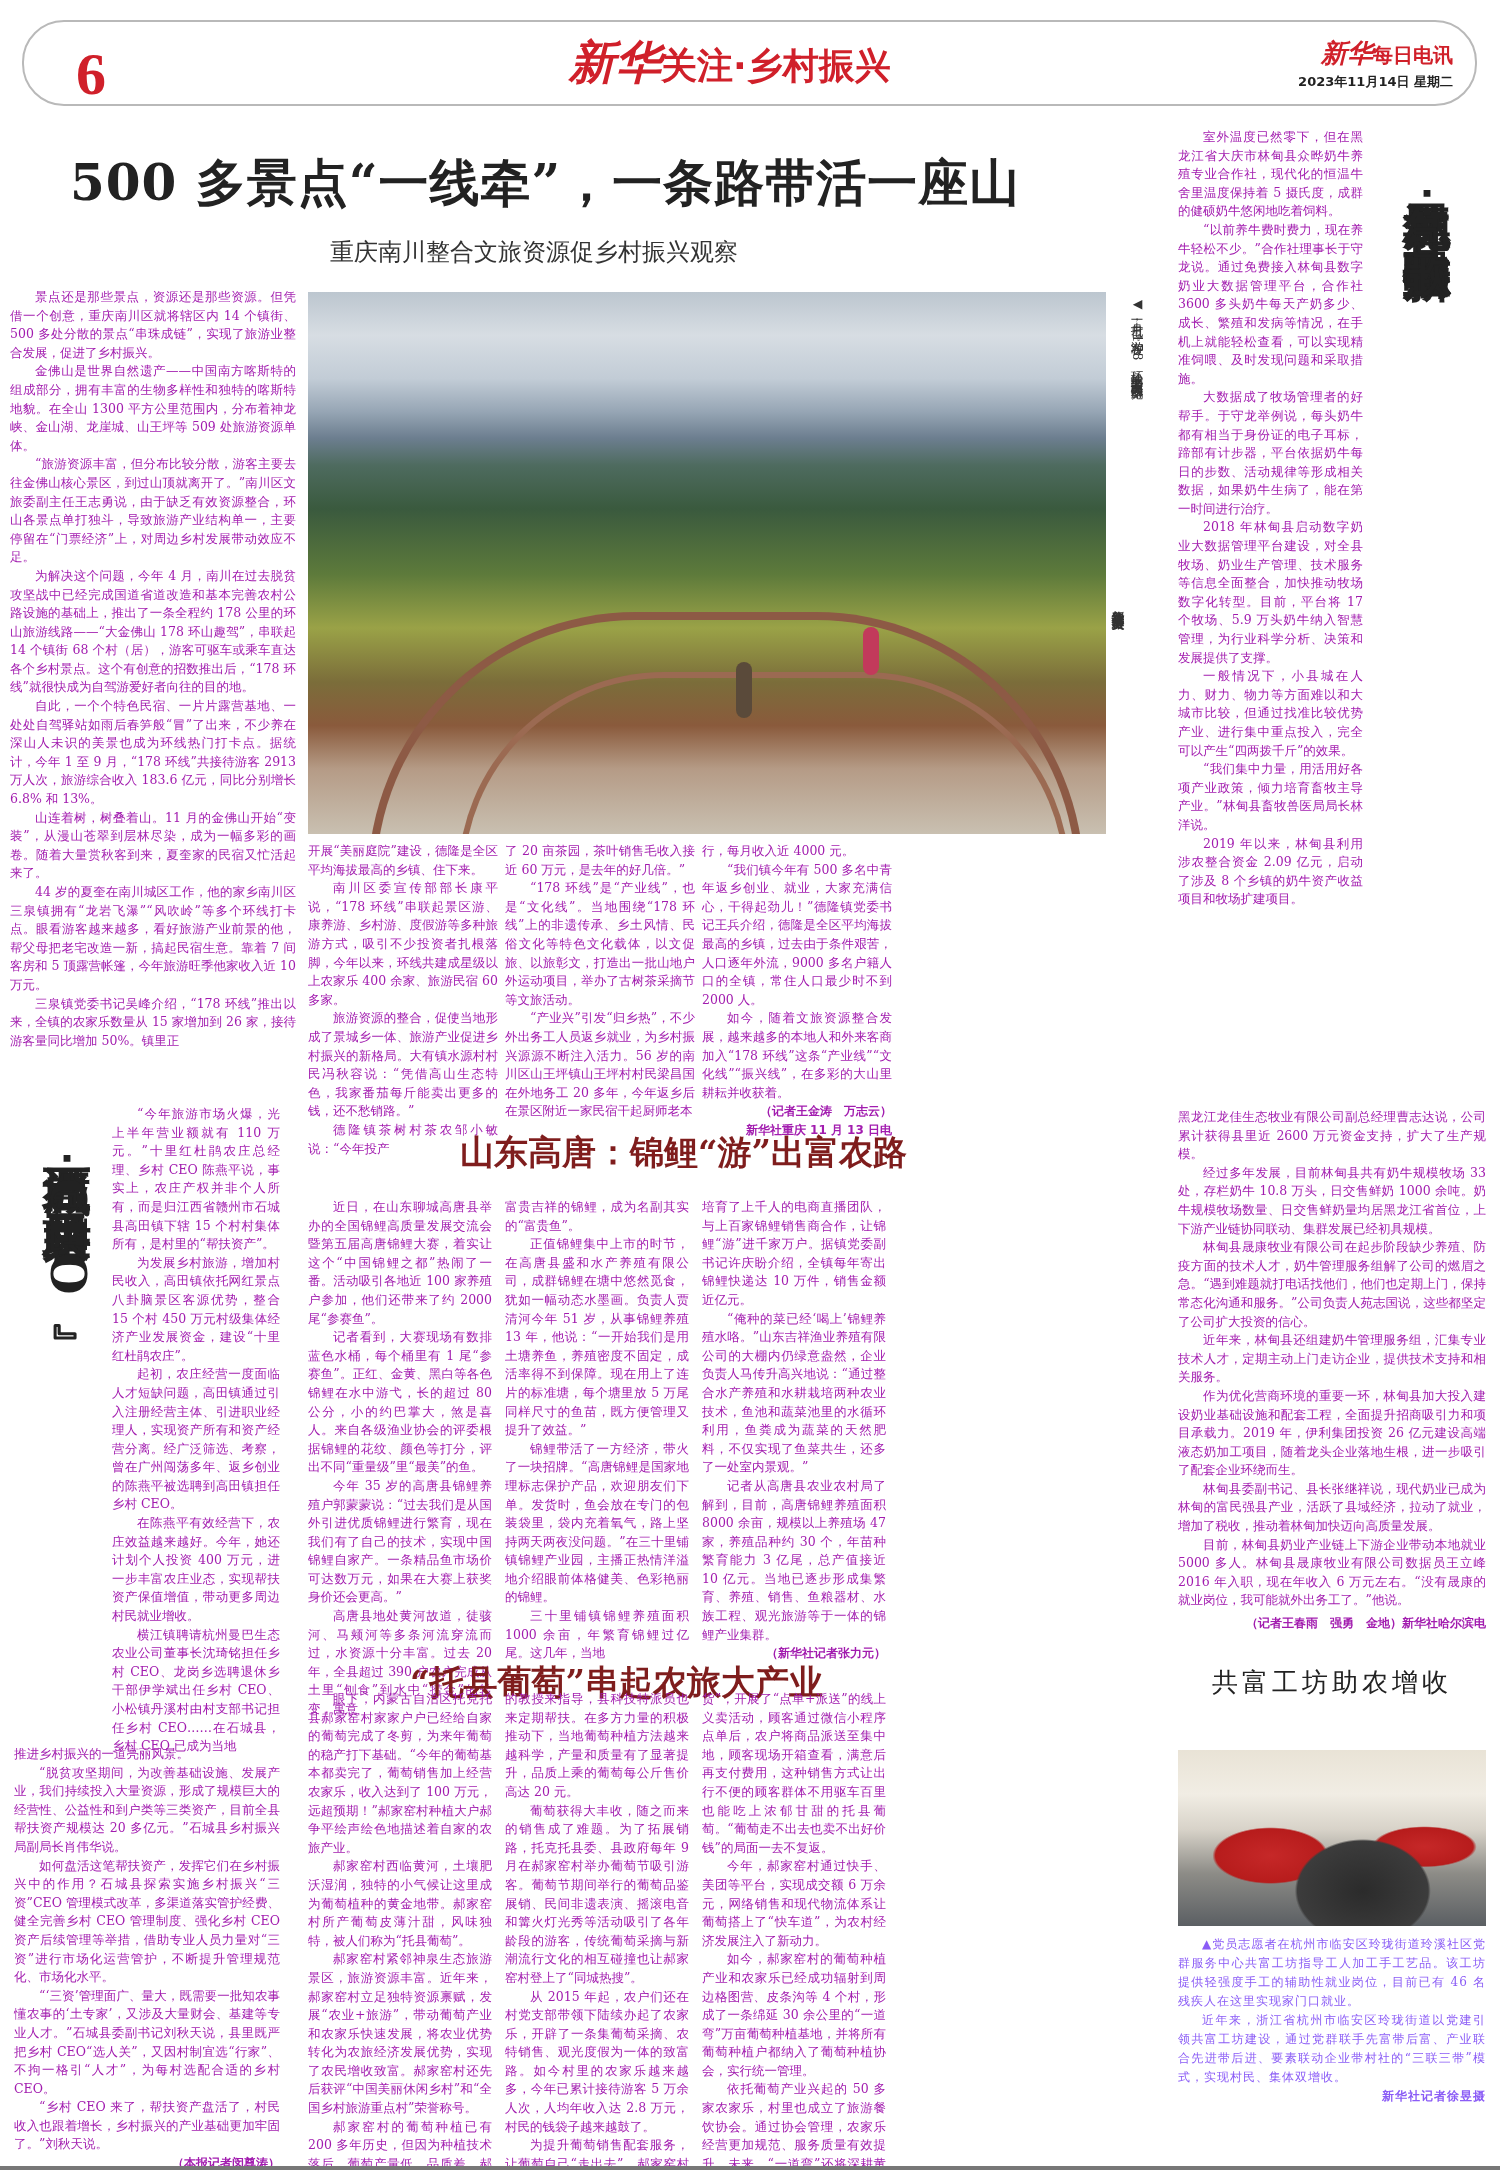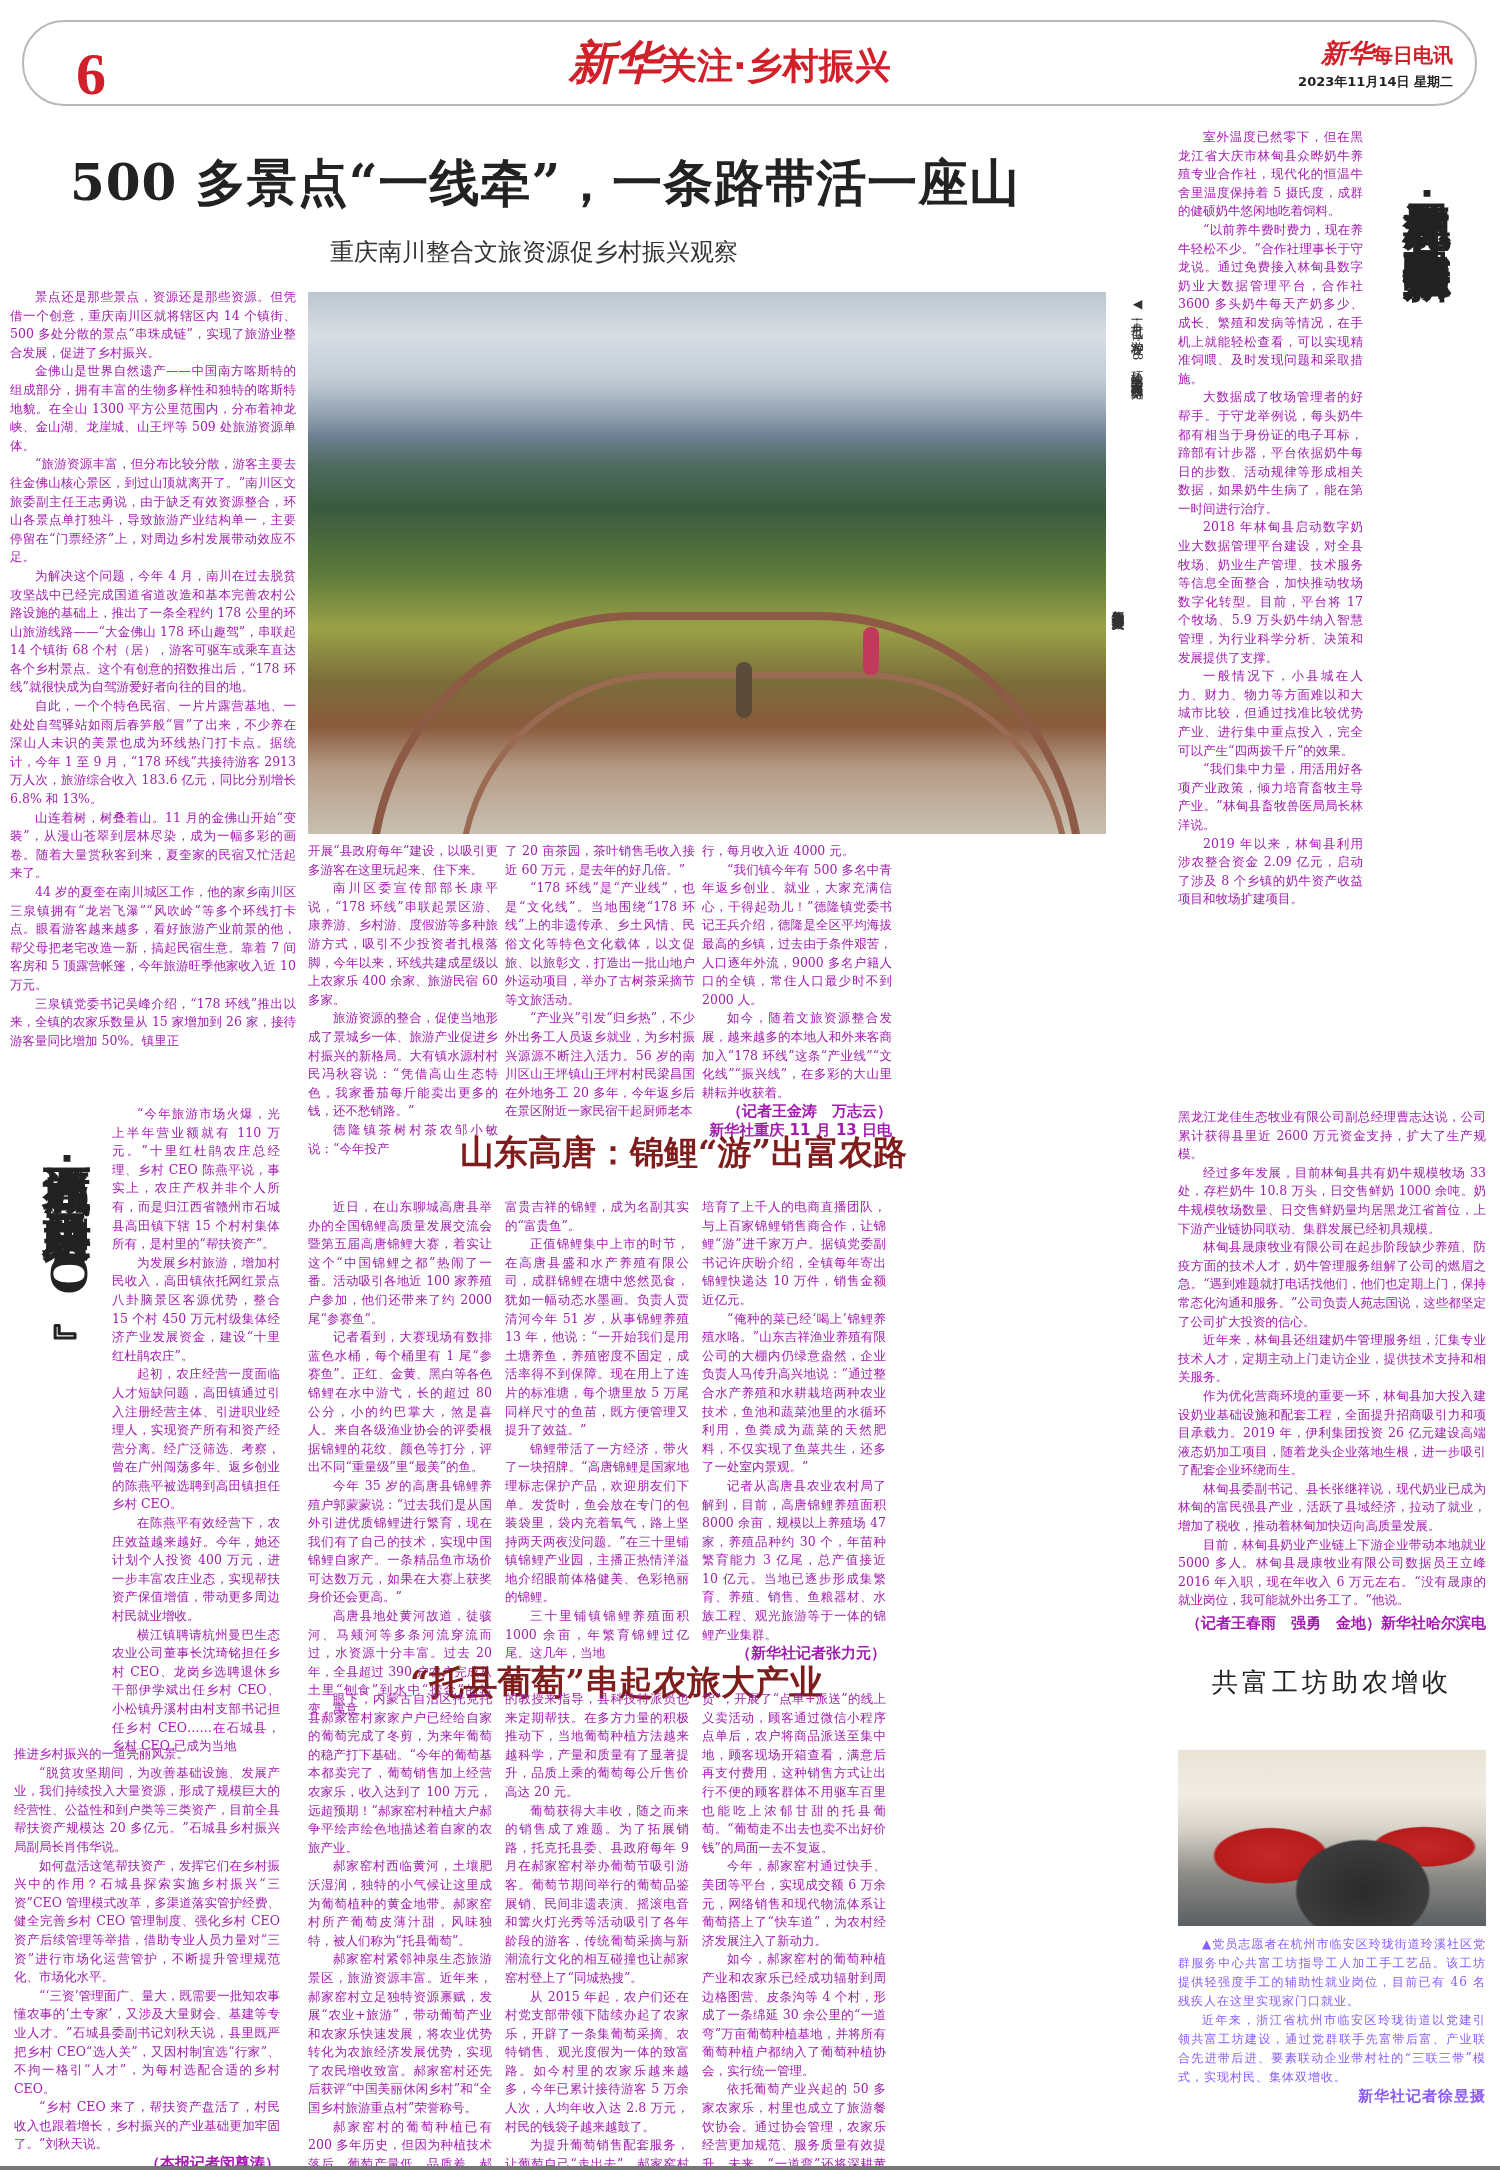--- a/index.html
+++ b/index.html
@@ -11,21 +11,21 @@
   .brand .kw{font-style:normal;font-size:36px;font-family:"DejaVu Sans",sans-serif;}
   .rbrand{right:22px;top:14px;text-align:right;}
   .rbrand .logo{color:#d0202a;font-size:26px;font-weight:bold;font-style:italic;}
   .rbrand .logo span{font-style:normal;font-size:20px;}
   .rbrand .date{font-family:"DejaVu Sans",sans-serif;font-size:13px;color:#222;font-weight:bold;margin-top:2px;}
   .headline{left:70px;top:150px;font-family:"DejaVu Serif",serif;font-weight:bold;font-size:50px;color:#222;letter-spacing:1px;}
   .subhead{left:330px;top:236px;font-family:"DejaVu Sans",sans-serif;font-size:24px;color:#333;}
   .col{font-size:12.5px;line-height:18.6px;text-align:justify;color:#a21caf;}
   .col p{margin:0;text-indent:2em;}
   .col p.ni{text-indent:0;}
-  .byline{font-family:"DejaVu Sans",sans-serif;font-weight:bold;font-size:15px;text-align:right;}
+  .byline{font-family:"DejaVu Sans",sans-serif;font-weight:bold;font-size:12px;text-align:right;}
   .photo1{left:308px;top:292px;width:798px;height:542px;background:
     linear-gradient(180deg,#bcc6cf 0%,#d7dde3 8%,#c2ccd6 16%,#97a6b5 22%,#6c7e8f 27%,#4e6b5f 32%,#3a5a3e 40%,#5d7a3b 52%,#9aa247 62%,#7b6d3a 72%,#8a5a3c 80%,#b59b86 88%,#c9c0b1 100%);overflow:hidden;}
   .bridge{left:60px;top:320px;width:700px;height:260px;border:8px solid #8d5a45;border-bottom:none;border-radius:350px 350px 0 0;}
   .bridge2{left:150px;top:380px;width:600px;height:200px;border:6px solid #9b6a52;border-bottom:none;border-radius:300px 300px 0 0;}
   .person{width:16px;height:48px;border-radius:8px;}
   .vcap{writing-mode:vertical-rl;font-size:12.5px;letter-spacing:1px;color:#333;}
   .vtitle{writing-mode:vertical-rl;font-family:"DejaVu Serif",serif;font-weight:bold;font-size:48px;line-height:56px;color:#222;}
   .sectitle{font-family:"DejaVu Serif",serif;font-weight:bold;font-size:34px;color:#7f1d1d;}
   .photo2{left:1178px;top:1750px;width:308px;height:176px;background:
     radial-gradient(ellipse at 60% 80%,#2b2b2b 0%,#3c3c3c 25%,transparent 26%),
@@ -68,21 +68,21 @@
 <div class="abs photo1">
   <div class="abs bridge"></div>
   <div class="abs bridge2"></div>
   <div class="abs person" style="left:555px;top:335px;background:#c23a5b;"></div>
   <div class="abs person" style="left:428px;top:370px;background:#5a4a3a;height:56px;"></div>
 </div>
 <div class="abs vcap" style="left:1128px;top:296px;height:450px;">◀十一月七日，游客在『178环线』上的著名景点山王坪内参观游览。</div>
 <div class="abs vcap" style="left:1109px;top:600px;height:200px;font-weight:bold;font-family:'DejaVu Sans',sans-serif;">新华社记者唐奕摄</div>
 
 <div class="abs col" style="left:308px;top:842px;width:190px;">
-  <p class="ni">开展“县政府每年”建设，以吸引更多游客在这里玩起来、住下来。</p>
+  <p class="ni">开展“美丽庭院”建设，德隆是全区平均海拔最高的乡镇、住下来。</p>
   <p>南川区委宣传部部长康平说，“178 环线”串联起景区游、康养游、乡村游、度假游等多种旅游方式，吸引不少投资者扎根落脚，今年以来，环线共建成星级以上农家乐 400 余家、旅游民宿 60 多家。</p>
   <p>旅游资源的整合，促使当地形成了景城乡一体、旅游产业促进乡村振兴的新格局。大有镇水源村村民冯秋容说：“凭借高山生态特色，我家番茄每斤能卖出更多的钱，还不愁销路。”</p>
   <p>德隆镇茶树村茶农邹小敏说：“今年投产</p>
 </div>
 <div class="abs col" style="left:505px;top:842px;width:190px;">
   <p class="ni">了 20 亩茶园，茶叶销售毛收入接近 60 万元，是去年的好几倍。”</p>
   <p>“178 环线”是“产业线”，也是“文化线”。当地围绕“178 环线”上的非遗传承、乡土风情、民俗文化等特色文化载体，以文促旅、以旅彰文，打造出一批山地户外运动项目，举办了古树茶采摘节等文旅活动。</p>
   <p>“产业兴”引发“归乡热”，不少外出务工人员返乡就业，为乡村振兴源源不断注入活力。56 岁的南川区山王坪镇山王坪村村民梁昌国在外地务工 20 多年，今年返乡后在景区附近一家民宿干起厨师老本</p>
 </div>
 <div class="abs col" style="left:702px;top:842px;width:190px;">

